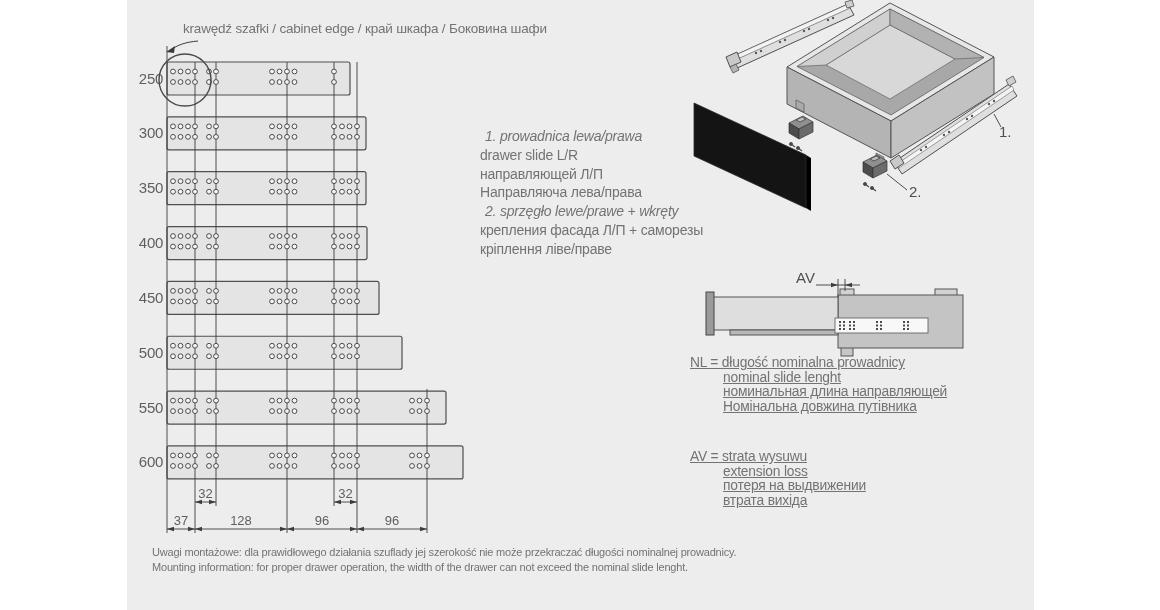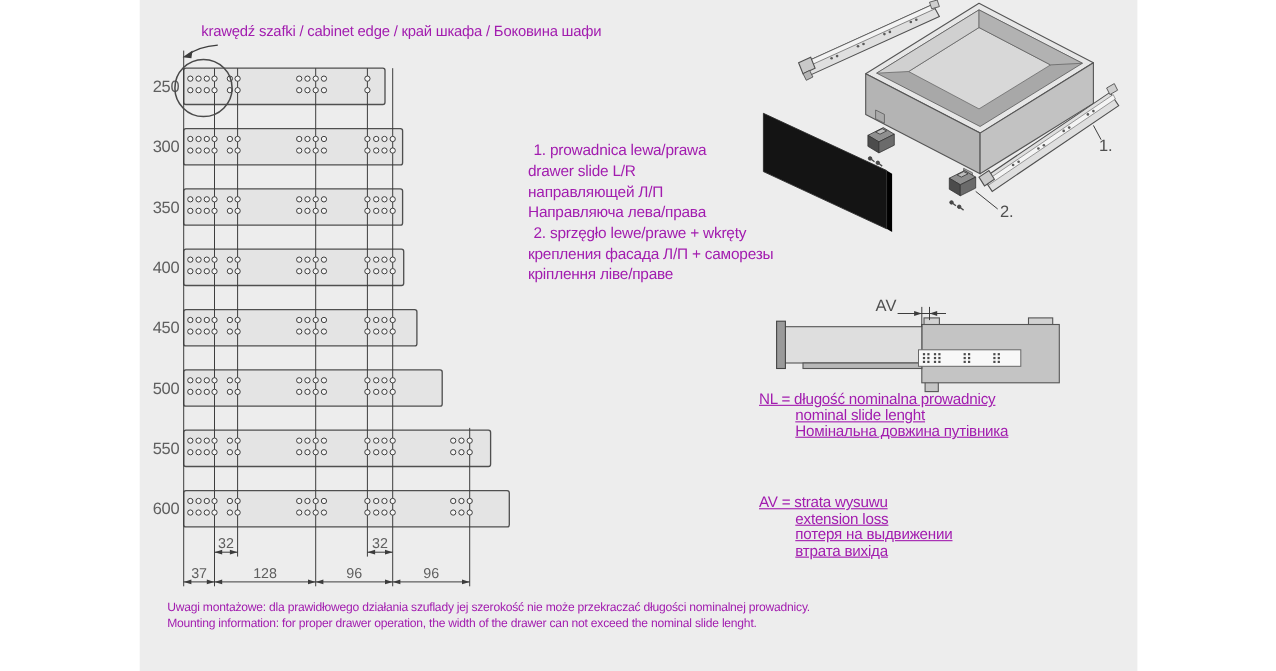--- a/index.html
+++ b/index.html
@@ -1,23 +1,23 @@
 <!DOCTYPE html>
 <html><head>
 <meta charset="utf-8">
 <style>
   html,body{margin:0;padding:0;background:#ffffff;}
   body{width:1160px;height:610px;position:relative;overflow:hidden;
        font-family:"Liberation Sans", sans-serif;-webkit-font-smoothing:antialiased;}
   .panel{position:absolute;left:127px;top:0;width:907px;height:610px;background:#ededed;}
-  .txt{color:#a21caf;letter-spacing:-0.2px;}
+  .txt{color:#737373;letter-spacing:-0.2px;}
   .abs{position:absolute;}
   #cabinet-edge-label{left:183px;top:21px;font-size:13.5px;}
   #legend{left:480px;top:127px;font-size:14px;line-height:18.8px;}
-  #legend .li-0, #legend .li-4{padding-left:5px;}
+  #legend .li-0, #legend .li-4{padding-left:5px;font-style:italic;}
   .note-eq{font-size:13.8px;line-height:14.7px;}
   .note-eq div{padding-left:33px;text-decoration:underline;}
   .note-eq .li-0{padding-left:0;}
   #nl-note{left:690px;top:356px;}
   #av-note{left:690px;top:422px;margin-top:28px;}
   #footnotes{left:152px;top:545px;width:890px;font-size:11px;line-height:15.1px;white-space:nowrap;}
   svg{position:absolute;overflow:visible;}
   svg text{font-family:"Liberation Sans", sans-serif;}
 </style>
 </head>
@@ -455,20 +455,21 @@
     <polygon points="148,23 141,20.8 141,25.2" fill="#3c3c3c" stroke="none"></polygon>
     <polygon points="155,23 162,20.8 162,25.2" fill="#3c3c3c" stroke="none"></polygon>
   </g>
   <text x="106" y="21" font-size="15" fill="#4f4f4f">AV</text>
 </svg>
 
 <div class="abs txt note-eq" id="nl-note">
 
 <div class="li-0">NL = długość nominalna prowadnicy</div>
     <div class="li-1">nominal slide lenght</div>
+    <div class="li-2">номинальная длина направляющей</div>
     <div class="li-3">Номінальна довжина путівника</div>
   </div>
 <div class="abs txt note-eq" id="av-note">
 
 <div class="li-0">AV = strata wysuwu</div>
     <div class="li-1">extension loss</div>
     <div class="li-2">потеря на выдвижении</div>
     <div class="li-3">втрата вихіда</div>
   </div>
 

